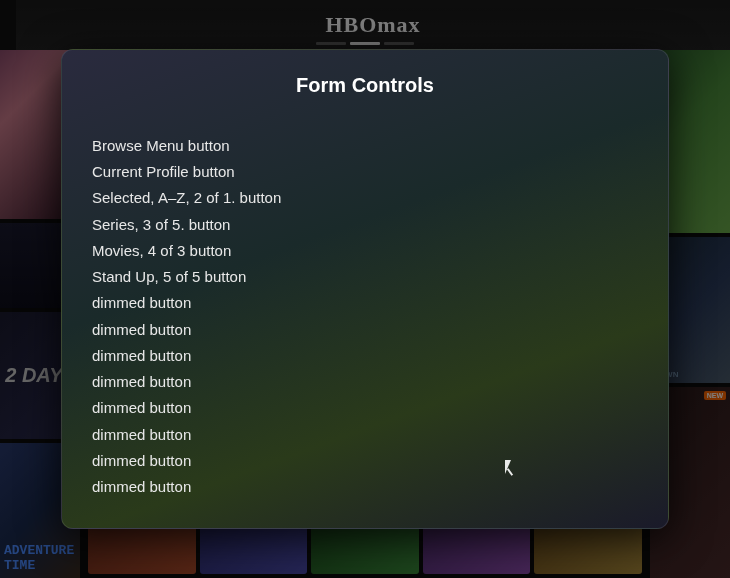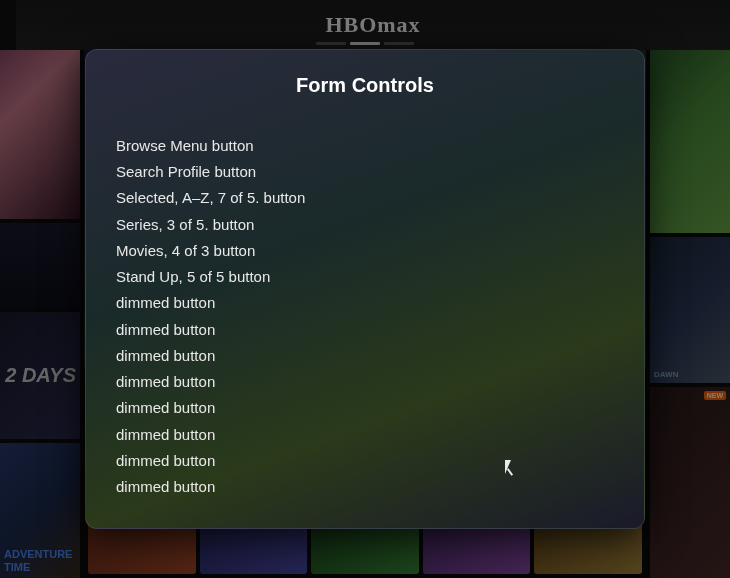--- a/index.html
+++ b/index.html
@@ -91,23 +91,24 @@
 
     .bg-adventure {
       background: linear-gradient(135deg, #2a3a6e 0%, #1a2a4e 50%, #3a2a1e 100%);
       display: flex;
       align-items: flex-end;
       padding: 4px;
     }
 
     .adventure-text {
       color: #4a8aff;
-      font-size: 11px;
+      font-size: 13px;
       font-weight: 700;
       line-height: 1.2;
+      font-family: Liberation Mono, monospace;
     }
 
     .bg-right-col {
       display: flex;
       flex-direction: column;
       gap: 4px;
     }
 
     .bg-tile.bird-green {
       background: linear-gradient(135deg, #2a5a2a 0%, #4a8a3a 40%, #6aaa4a 100%);
@@ -201,21 +202,21 @@
       display: flex;
       align-items: center;
       justify-content: center;
       padding: 20px;
     }
 
     .modal {
       background: linear-gradient(160deg, #2a2a3e 0%, #1a2a2a 40%, #2a3a1a 70%, #1a1a2a 100%);
       border-radius: 12px;
       padding: 24px 30px 28px;
-      width: 560px;
+      width: 608px;
       max-width: 100%;
       box-shadow: 0 8px 40px rgba(0,0,0,0.8);
       border: 1px solid rgba(255,255,255,0.1);
     }
 
     .modal-title {
       color: #ffffff;
       font-size: 20px;
       font-weight: 700;
       text-align: center;
@@ -315,22 +316,22 @@
       </div>
     </div>
   </div>
 </div>
 
 <div class="modal-overlay">
   <div class="modal">
     <div class="modal-title">Form Controls</div>
     <ul class="form-controls-list">
       <li>Browse Menu button</li>
-      <li>Search Profile button</li>
-      <li>Selected, A–Z, 7 of 5. button</li>
+      <li>Current Profile button</li>
+      <li>Selected, A–Z, 2 of 1. button</li>
       <li>Series, 3 of 5. button</li>
       <li>Movies, 4 of 3 button</li>
       <li>Stand Up, 5 of 5 button</li>
       <li>dimmed button</li>
       <li>dimmed button</li>
       <li>dimmed button</li>
       <li>dimmed button</li>
       <li>dimmed button</li>
       <li>dimmed button</li>
       <li>dimmed button</li>

